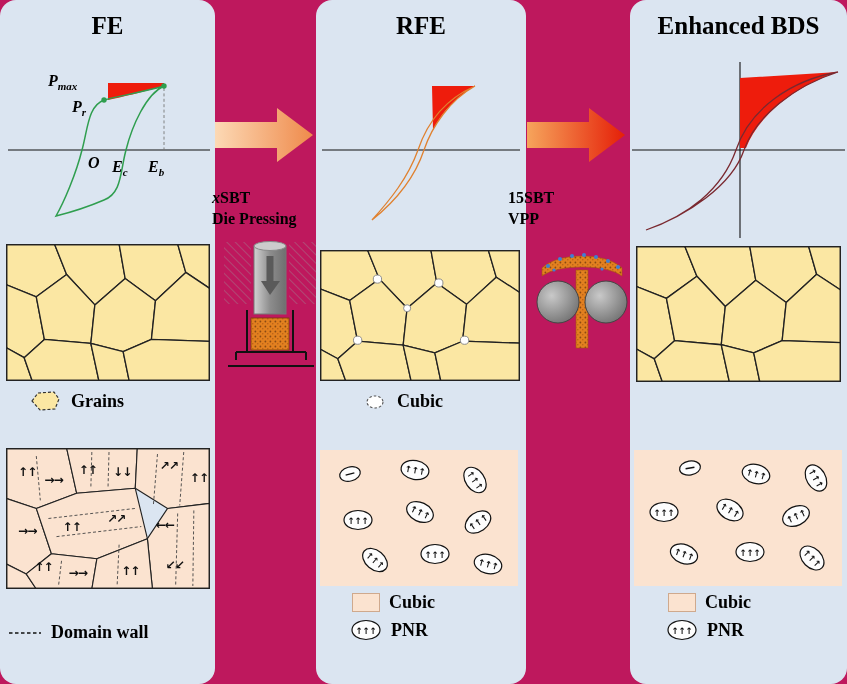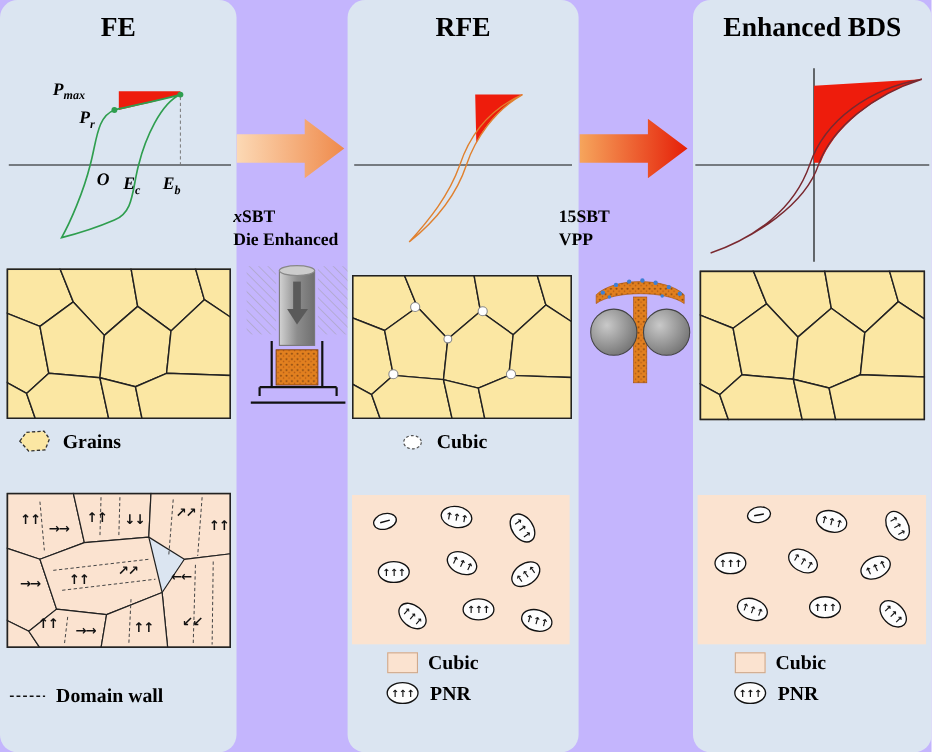--- a/index.html
+++ b/index.html
@@ -1,16 +1,16 @@
 <!DOCTYPE html>
 <html style="--panel-bg: #dbe5f1; --grain-fill: #fbe7a3; --cubic-fill: #fbe3d0; --fe-loop: #2f9e4f; --rfe-loop: #e0812f; --bds-loop: #7a2930; --energy-fill: #ee1c0c;"><head>
 <meta charset="utf-8">
 <style>
   html,body{margin:0;padding:0;background:#fff;}
-  .canvas{position:relative;width:847px;height:684px;background:#c4b5fd;overflow:hidden;
+  .canvas{position:relative;width:847px;height:684px;background:#be185d;overflow:hidden;
           font-family:"Liberation Serif",serif;}
   .panel{position:absolute;top:0;height:684px;background:var(--panel-bg,#dbe5f1);border-radius:16px;}
   .p1{left:0;width:215px;}
   .p2{left:316px;width:210px;}
   .p3{left:630px;width:217px;}
   .title{position:absolute;top:12px;width:100%;text-align:center;font-size:25px;font-weight:bold;color:#000;}
   .abs{position:absolute;}
   
   .axis{stroke:#111;stroke-width:1.1;fill:none;}
   .loop{fill:none;stroke-width:1.5;}
@@ -157,21 +157,21 @@
     <text class="plotlbl" x="68" y="62"><tspan>P</tspan><tspan class="plotsub" dy="4">r</tspan></text>
     <text class="plotlbl" x="84" y="118">O</text>
     <text class="plotlbl" x="108" y="122"><tspan>E</tspan><tspan class="plotsub" dy="4">c</tspan></text>
     <text class="plotlbl" x="144" y="122"><tspan>E</tspan><tspan class="plotsub" dy="4">b</tspan></text>
   </svg>
 
   <svg class="abs" style="left:6px;top:244px" width="204" height="137" viewBox="0 0 202 135" preserveAspectRatio="none">
     <use href="#grain-cells"></use>
   </svg>
 
-  <div class="legend-row" style="left:14px;top:389px">
+  <div class="legend-row" style="left:28px;top:389px">
     <svg width="34" height="24" viewBox="0 0 34 24">
       <polygon points="4,12 10,4 26,3 31,10 27,20 12,21" fill="var(--grain-fill,#fbe7a3)" stroke="#333" stroke-width="1.2" stroke-dasharray="3 2"></polygon>
     </svg>
     <span>Grains</span>
   </div>
 
   <svg class="abs" style="left:6px;top:448px" width="204" height="141" viewBox="0 0 202 140" preserveAspectRatio="none">
     <use href="#domain-cells"></use>
   </svg>
 
@@ -180,21 +180,21 @@
       <line class="dashicon" x1="1" y1="5" x2="33" y2="5"></line>
     </svg>
     <span>Domain wall</span>
   </div>
 
   <svg class="abs" style="left:215px;top:106px" width="100" height="58" viewBox="0 0 100 58">
     <polygon points="0,16 62,16 62,2 98,29 62,56 62,42 0,42" fill="url(#arrow1grad)"></polygon>
   </svg>
   <div class="proc-label" style="left:212px;top:188px;width:108px">
     <div><span class="it">x</span><span>SBT</span></div>
-    <div>Die Enhanced</div>
+    <div>Die Pressing</div>
   </div>
 
   <svg class="abs" style="left:224px;top:240px" width="94" height="134" viewBox="0 0 94 134">
     <rect class="hatch-rect" x="0" y="2" width="27" height="62" fill="url(#hatch)"></rect>
     <rect class="hatch-rect" x="65" y="2" width="29" height="62" fill="url(#hatch)"></rect>
     <rect x="30" y="6" width="32" height="68" fill="url(#graygrad)" stroke="#777" stroke-width="1"></rect>
     <ellipse cx="46" cy="6" rx="16" ry="4.5" fill="#cccccc" stroke="#888" stroke-width="1"></ellipse>
     <rect x="42.5" y="16" width="7" height="26" fill="#5a5a5a"></rect>
     <polygon points="37,41 56,41 46,55" fill="#5a5a5a"></polygon>
     <rect x="27" y="78" width="38" height="32" fill="url(#speck)" stroke="#7a3c08" stroke-width="0.8"></rect>

